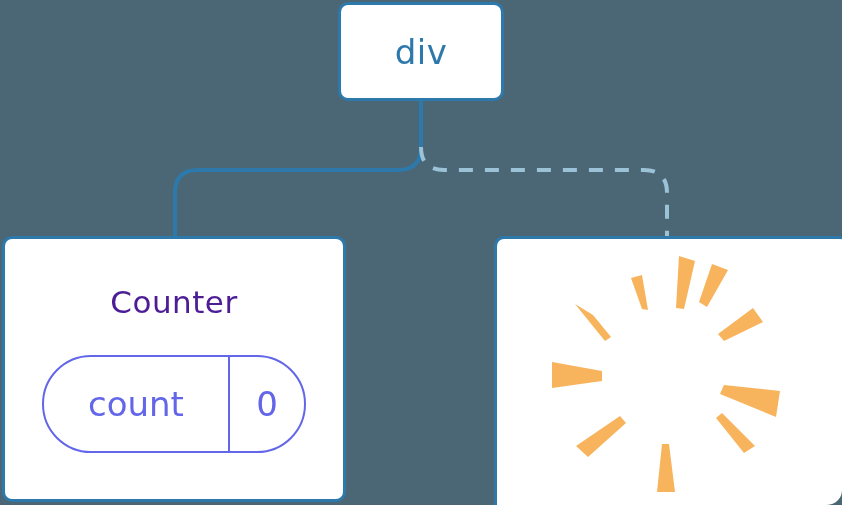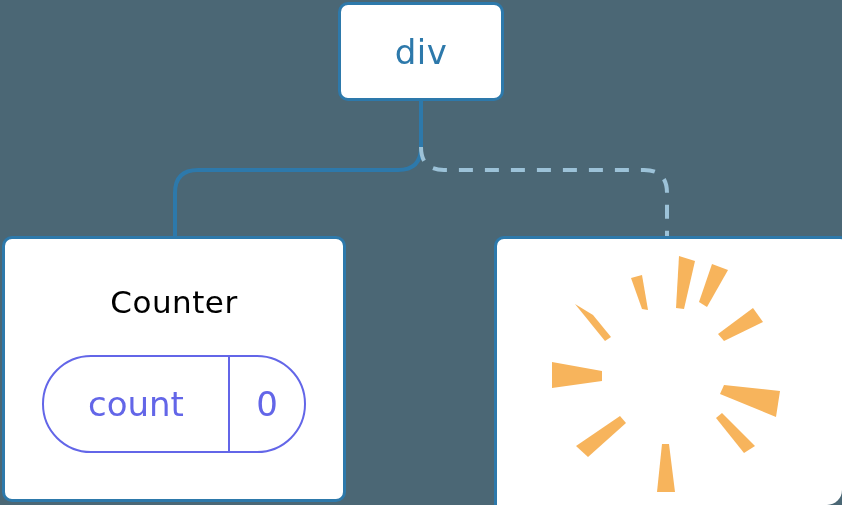--- a/index.html
+++ b/index.html
@@ -67,21 +67,21 @@
     top: 236px;
     width: 344px;
     height: 266px;
     display: flex;
     flex-direction: column;
     align-items: center;
     justify-content: flex-start;
     padding-top: 48px;
   }
   #node-counter .node-title {
-    color: #000000;
+    color: #4c1d95;
     font-size: 31px;
     line-height: 1;
     letter-spacing: 0.5px;
     margin-bottom: 37px;
   }
 
   
   .state-pill {
     display: flex;
     align-items: stretch;

